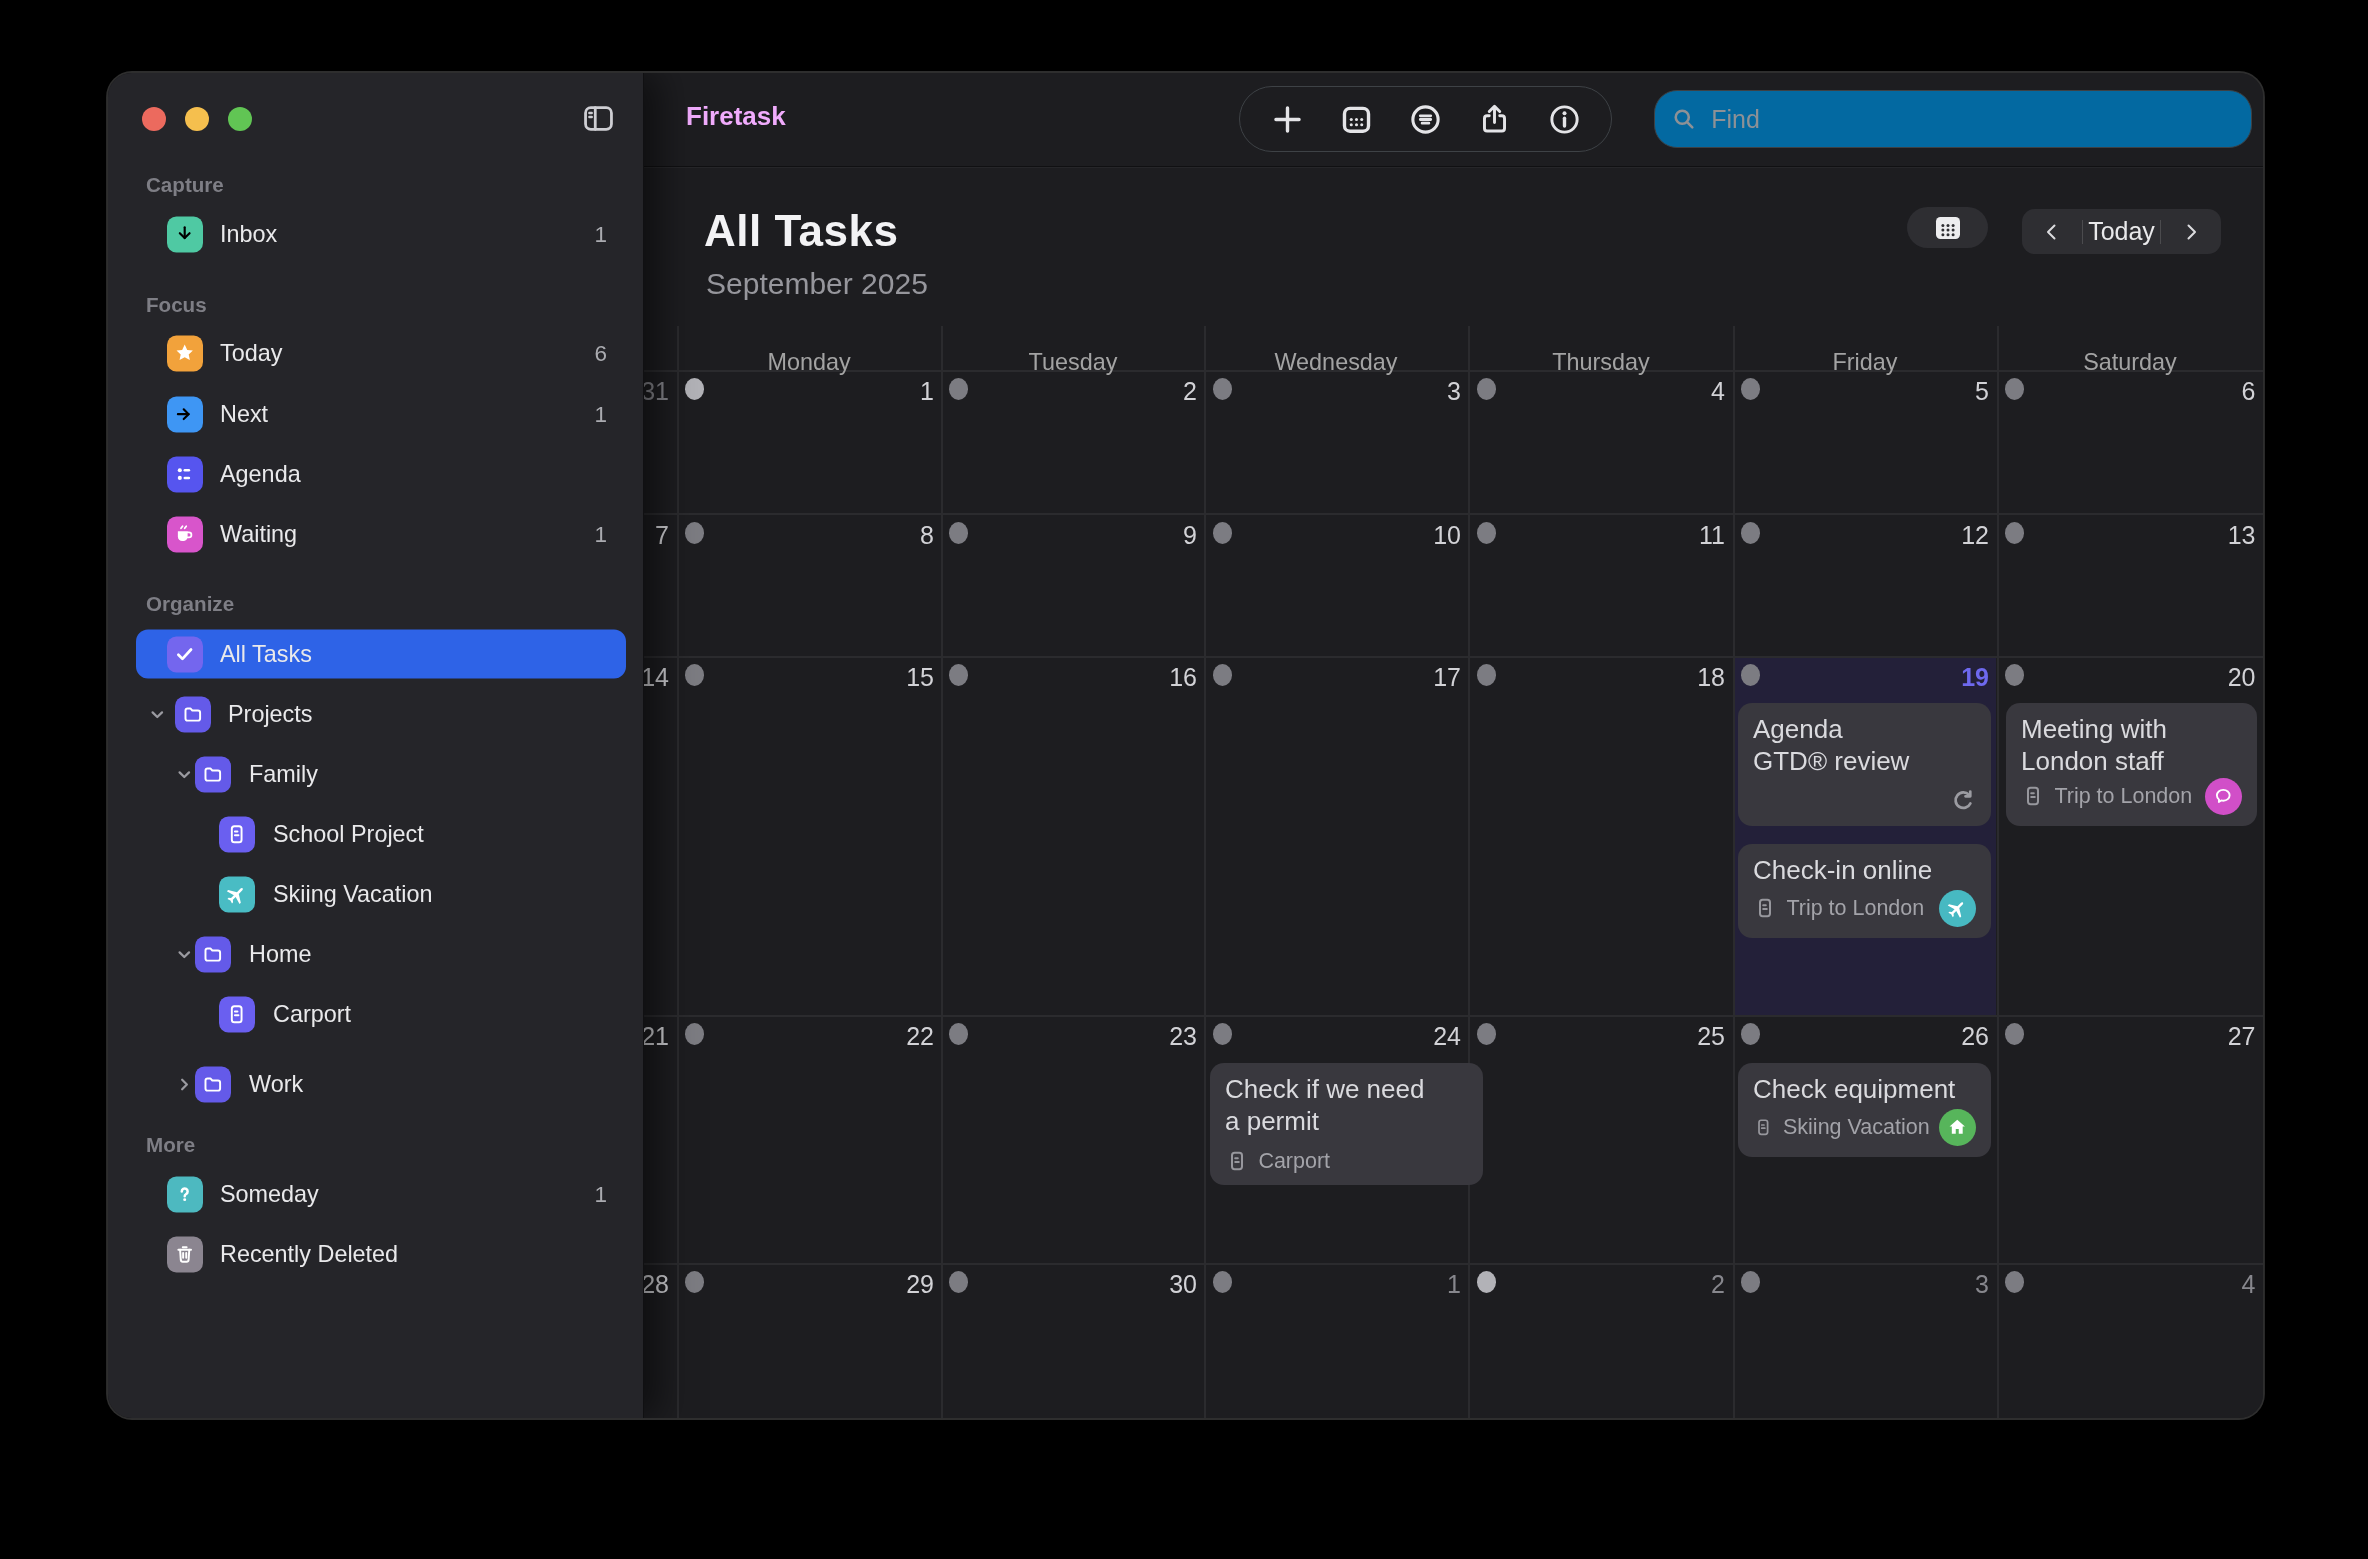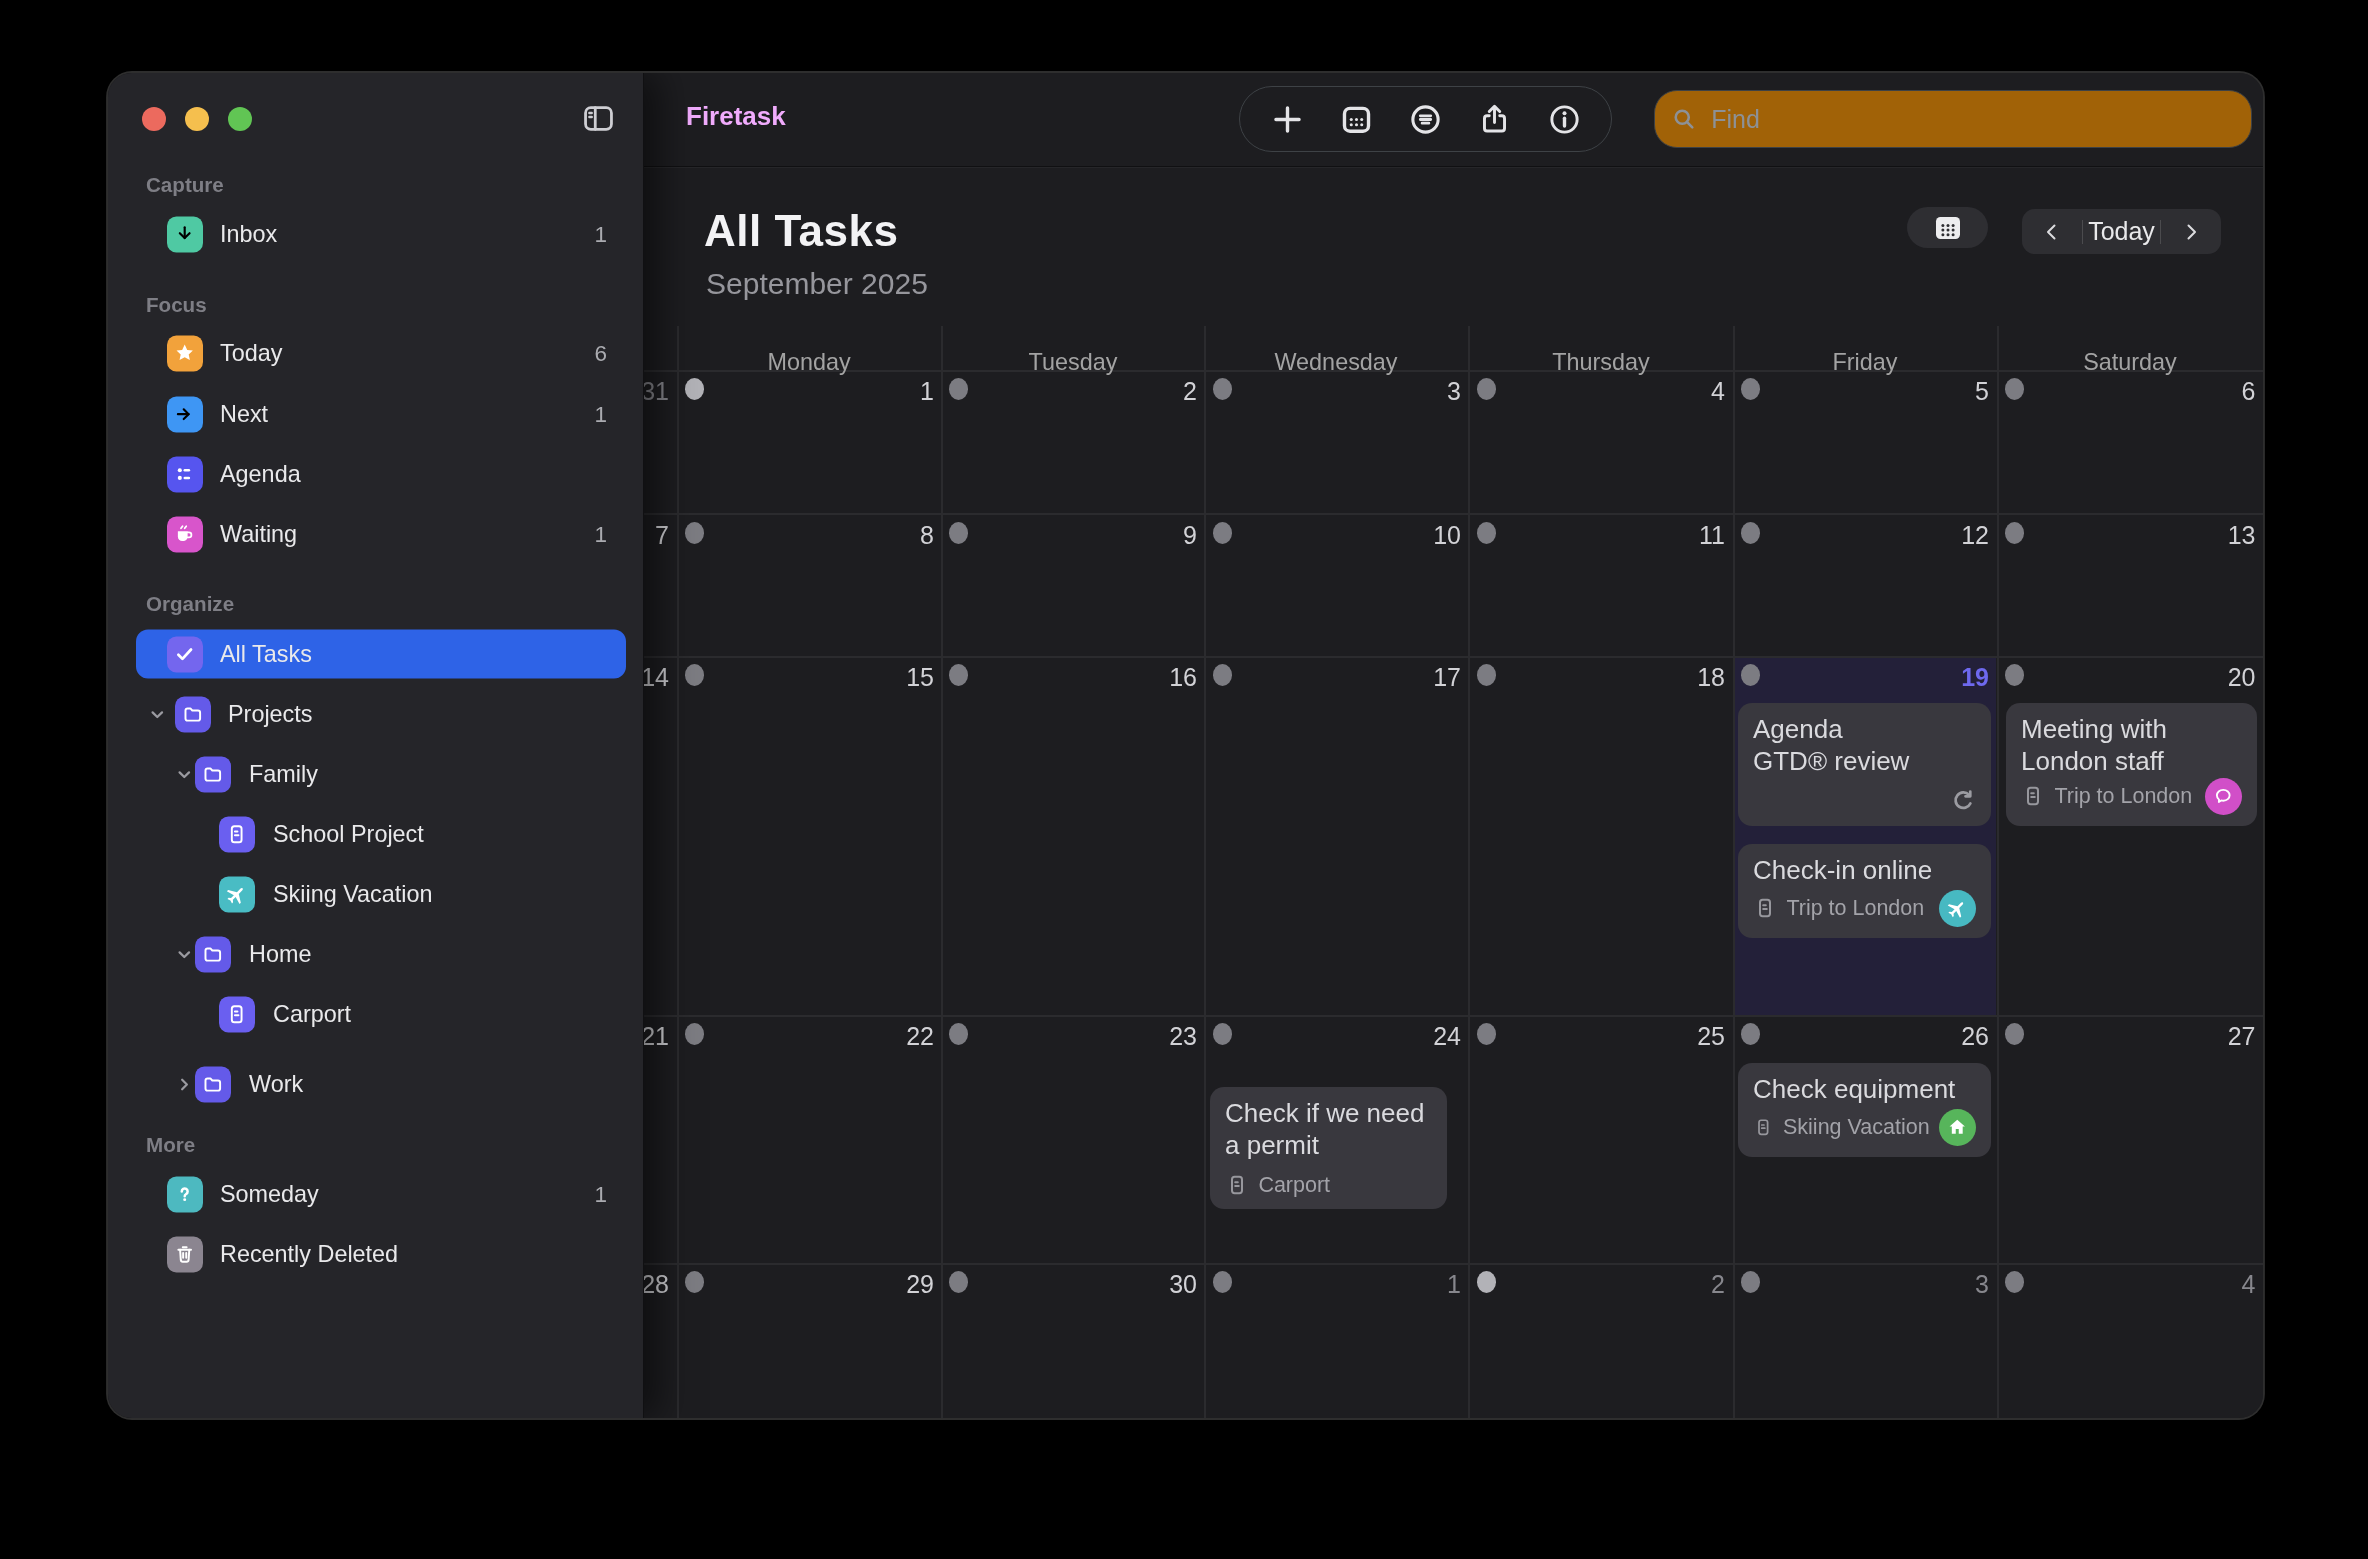--- a/index.html
+++ b/index.html
@@ -17,21 +17,21 @@
   .app-title{position:absolute;left:578px;top:28px;font-size:26px;font-weight:700;color:#f0abfc;}
 
   .tool-group{position:absolute;left:1131px;top:13px;width:373px;height:66px;
     border:1.9px solid #3e4246;border-radius:33px;box-sizing:border-box;
     display:flex;align-items:center;justify-content:space-between;padding:0 22.5px;}
   .tool-btn{width:49px;height:49px;display:flex;align-items:center;justify-content:center;
     background:none;border:none;cursor:default;}
   .tool-btn svg{width:37px;height:37px;}
 
   .find{position:absolute;left:1546px;top:17px;width:598px;height:58px;box-sizing:border-box;
-    border:1.9px solid #3d4145;border-radius:23px;background:#a16207;
+    border:1.9px solid #3d4145;border-radius:23px;background:#0369a1;
     display:flex;align-items:center;gap:11.2px;padding:0 15px;}
   .find svg{width:28px;height:28px;flex:0 0 auto;}
   .find input{background:transparent;border:none;outline:none;color:#e8e8ea;
     font-size:25px;width:100%;font-family:inherit;}
   .find input::placeholder{color:#8d9196;}
 
   .page-title{position:absolute;left:596px;top:133px;font-size:44px;font-weight:700;color:#f3f3f5;letter-spacing:0.5px;}
   .page-subtitle{position:absolute;left:598px;top:194px;font-size:30px;color:#96969c;}
 
   .minical-btn{position:absolute;left:1799px;top:134px;width:81px;height:41px;border-radius:20.6px;
@@ -354,21 +354,21 @@
             <span class="event-proj">Trip to London</span>
             <span class="trailing" style="background:#47B9C2">
               <svg viewBox="0 0 24 24" fill="none" stroke="currentColor" stroke-width="2.2" stroke-linecap="round" stroke-linejoin="round">
                 <g transform="rotate(45 12 12)">
                   <path d="M21.2 15.2l-7.9-4.9V5.1c0-.8-.6-1.6-1.3-1.6s-1.3.8-1.3 1.6v5.2l-7.9 4.9v1.9l7.9-2.3v4.1l-2 1.6v1.6l3.3-1 3.3 1v-1.6l-2-1.6v-4.1l7.9 2.3z" fill="#fff" stroke="none"></path>
                 </g>
               </svg>
             </span>
           </div>
         </div>
-        <div class="event" style="left: 1102px; top: 990px; width: 237px; height: 122px; margin-top: 24px;">
+        <div class="event" style="left: 1102px; top: 990px; width: 273px; height: 122px;">
           <div class="event-title"><span>Check if we need</span><br><span>a permit</span></div>
           <div class="event-sub">
             <span class="doc" style="display:flex;color:#97979d;width:24px">
               <svg viewBox="0 0 24 24" fill="none" stroke="currentColor" stroke-width="2.2" stroke-linecap="round" stroke-linejoin="round">
                 <rect x="7" y="3.8" width="10" height="16.4" rx="2.6" stroke-width="2"></rect>
                 <path d="M10.2 9.3h2.6M10.2 13h3.6" stroke-width="2"></path>
               </svg>
             </span>
             <span class="event-proj">Carport</span>
           </div>

